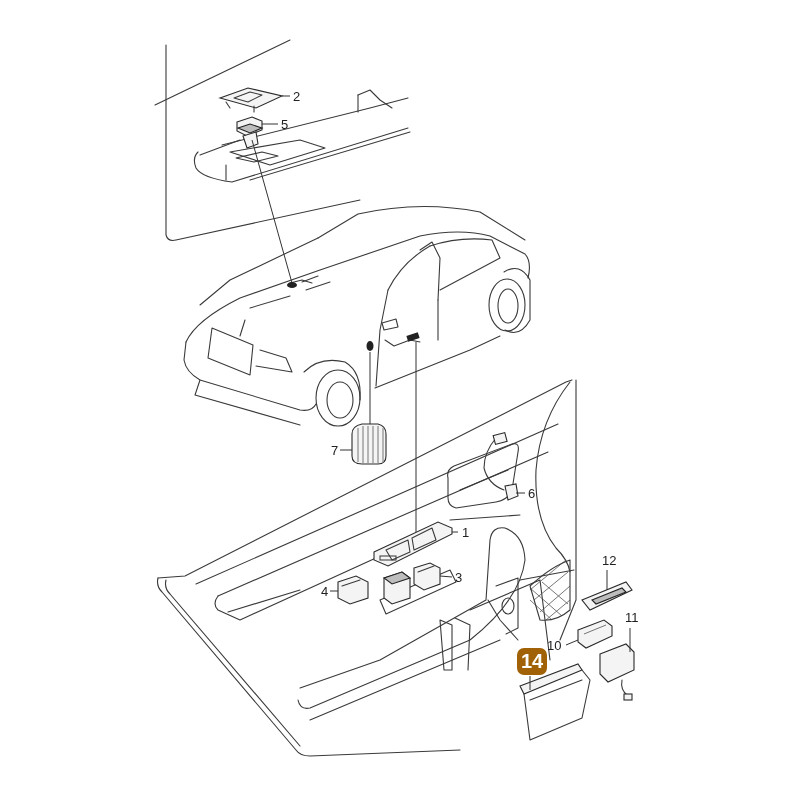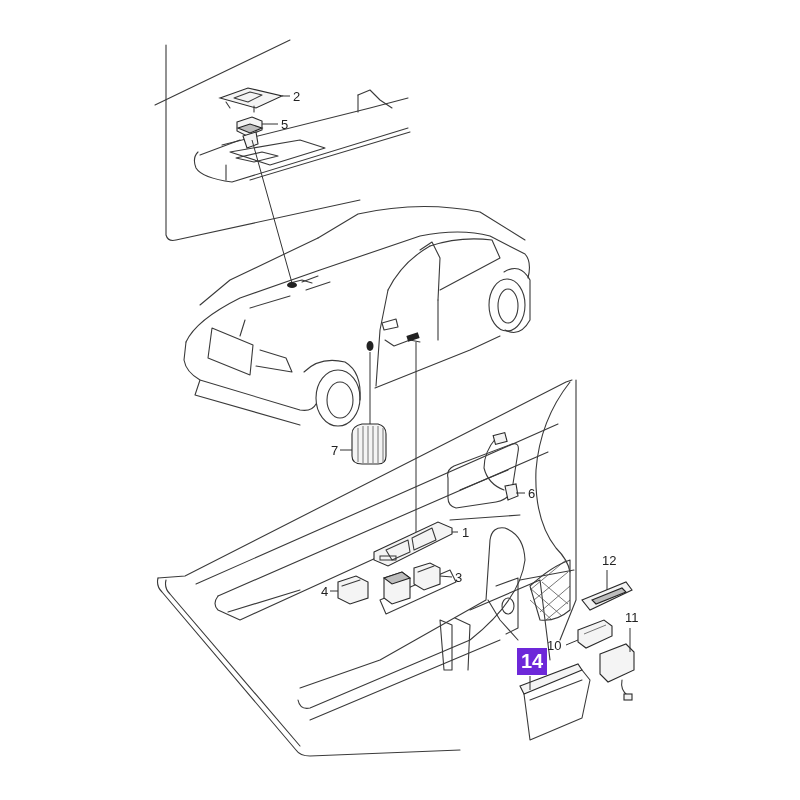--- a/index.html
+++ b/index.html
@@ -6,22 +6,22 @@
   body { width: 800px; height: 800px; position: relative; overflow: hidden;
          font-family: "Liberation Sans", sans-serif; }
   #diagram { position: absolute; left: 0; top: 0; width: 800px; height: 800px; }
   .ln { fill: none; stroke: #3a3a3a; stroke-width: 1.1; stroke-linejoin: round; stroke-linecap: round; }
   .ln-thin { fill: none; stroke: #555; stroke-width: 0.8; }
   .part { fill: #f4f4f4; stroke: #2a2a2a; stroke-width: 1.1; }
   .part-dark { fill: #bdbdbd; stroke: #222; stroke-width: 1.1; }
   .leader { stroke: #333; stroke-width: 1; fill: none; }
   .callout-text { font-family: "Liberation Sans", sans-serif; font-size: 13px; fill: #222; }
   .badge { position: absolute; left: 517px; top: 648px; width: 30px; height: 27px;
-           background: #6d28d9; color: #fff; font-family: "Liberation Sans", sans-serif;
-           font-size: 20px; font-weight: bold; line-height: 27px; text-align: center; }
+           background: #a16207; color: #fff; font-family: "Liberation Sans", sans-serif;
+           font-size: 20px; font-weight: bold; line-height: 27px; text-align: center; border-radius: 7px; }
 </style>
 </head>
 <body>
 
 <svg id="diagram" viewBox="0 0 800 800" xmlns="http://www.w3.org/2000/svg">
 
   <g>
     <path class="ln" d="M166 45 L166 235 Q168 242 176 240 L360 200"></path>
     <path class="ln" d="M155 105 L290 40"></path>
     <path class="ln" d="M358 95 L370 90 L380 100 L392 108"></path>

